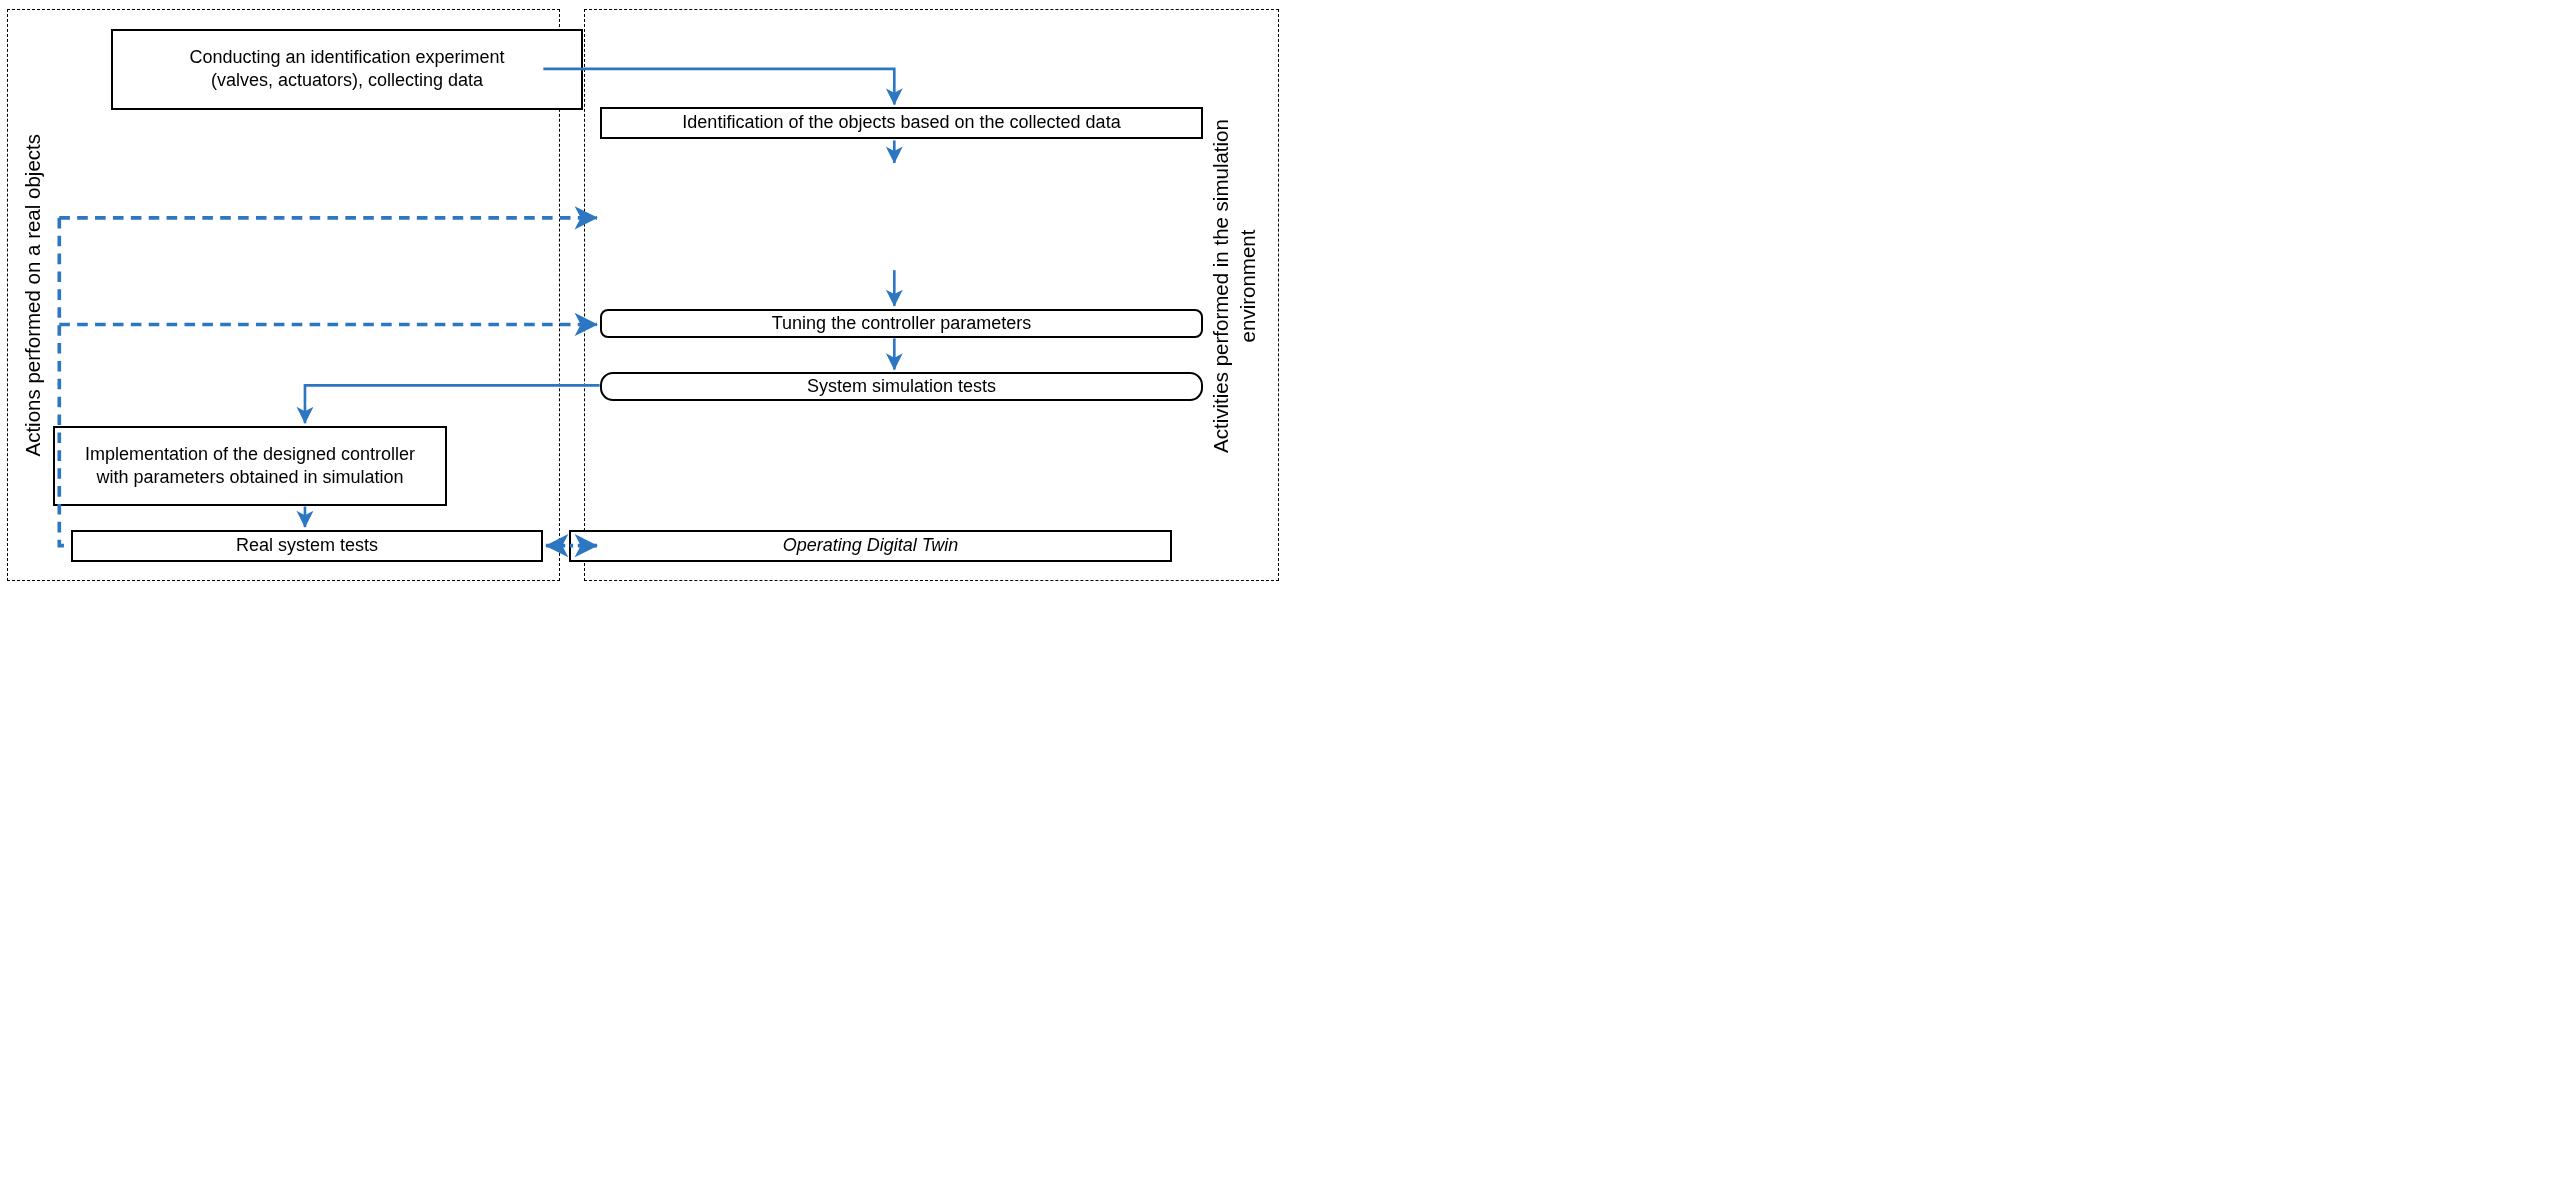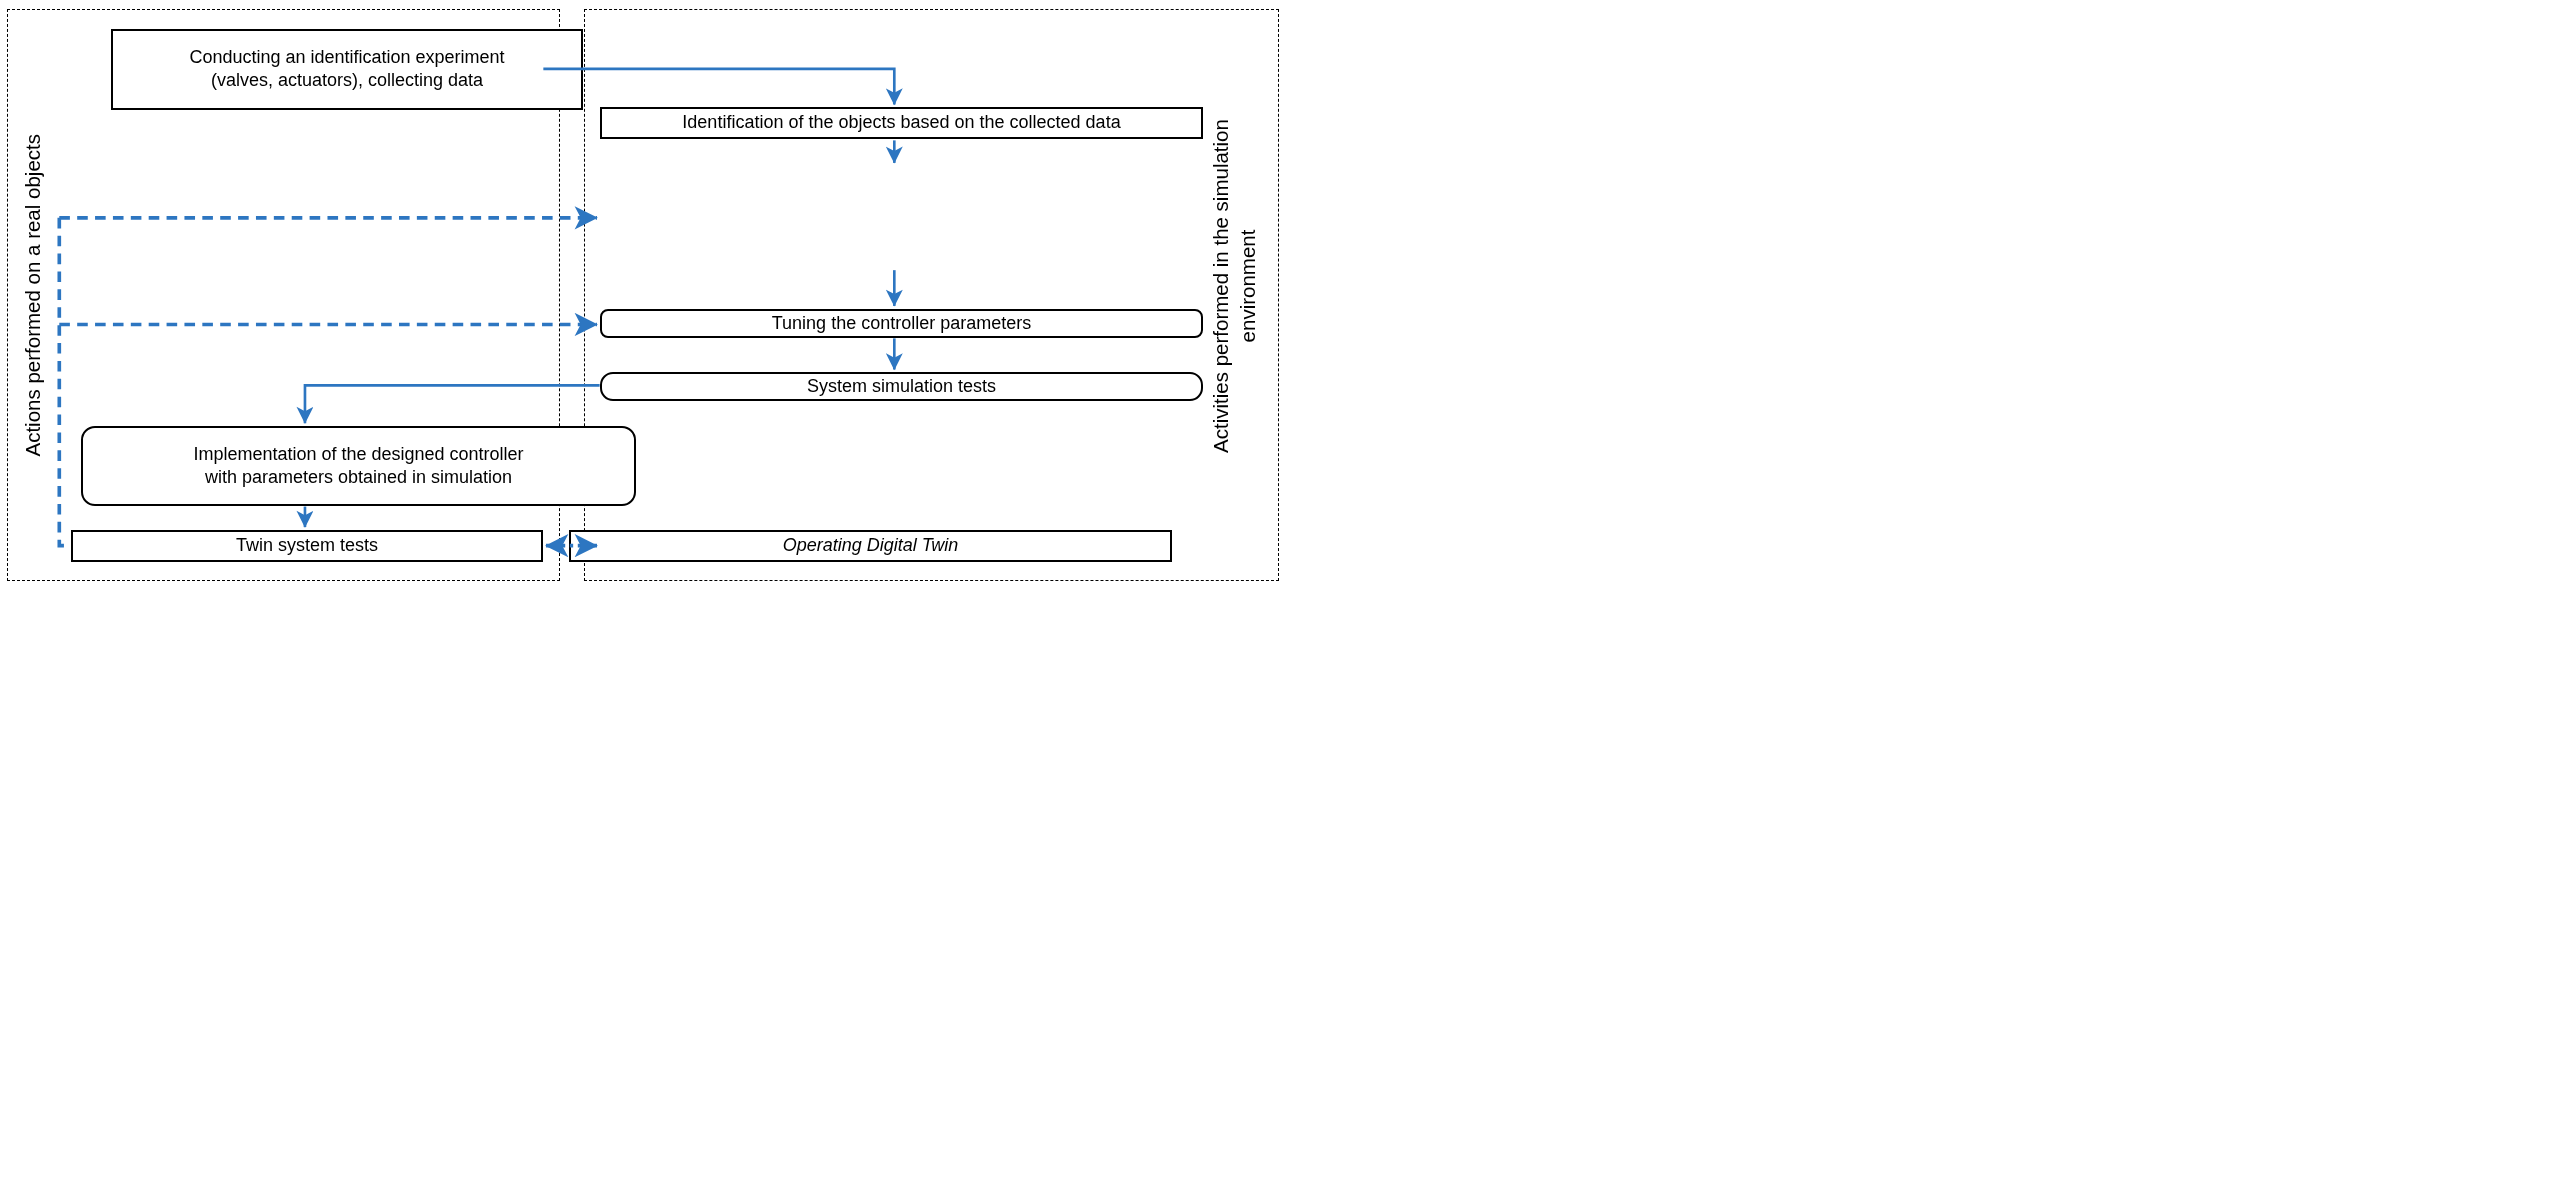--- a/index.html
+++ b/index.html
@@ -59,23 +59,23 @@
 
   <div class="container" style="left:7.3px;top:9.3px;width:553px;height:572px;"></div>
   <div class="container" style="left:584px;top:9.3px;width:695px;height:572px;"></div>
 
   <div class="vlabel" style="left:-265px;top:282px;width:596px;height:26.5px;">Actions performed on a real objects</div>
   <div class="vlabel" style="left:971px;top:258px;width:530px;height:56px;">Activities performed in the simulation
 environment</div>
 
   <div class="box" style="left:71px;top:28.5px;width:472px;height:81px;margin-left:40px;">Conducting an identification experiment
 (valves, actuators), collecting data</div>
-  <div class="box" style="left:81px;top:426px;width:555px;height:80px;border-radius:14px;">Implementation of the designed controller
+  <div class="box" style="left:53px;top:426px;width:394px;height:80px;">Implementation of the designed controller
 with parameters obtained in simulation</div>
-  <div class="box" style="left:71px;top:530px;width:472px;height:32px;">Twin system tests</div>
+  <div class="box" style="left:71px;top:530px;width:472px;height:32px;">Real system tests</div>
 
   <div class="box" style="left:600px;top:107px;width:603px;height:32px;">Identification of the objects based on the collected data</div>
   <div class="box" style="left:600px;top:309px;width:603px;height:28.5px;border-radius:8px;">Tuning the controller parameters</div>
   <div class="box" style="left:600px;top:372px;width:603px;height:29px;border-radius:13px;">System simulation tests</div>
   <div class="box" style="left:569px;top:530px;width:603px;height:32px;font-style:italic;">Operating Digital Twin</div>
 
   <svg class="wires" viewBox="0 0 1944 891">
     <defs>
       <marker id="ah" viewBox="0 0 10 10" refX="9.6" refY="5" markerWidth="7" markerHeight="6.4" orient="auto-start-reverse" markerUnits="strokeWidth">
         <path class="arrowhead-fill" d="M0,0 L10,5 L0,10 L2.6,5 Z"></path>

